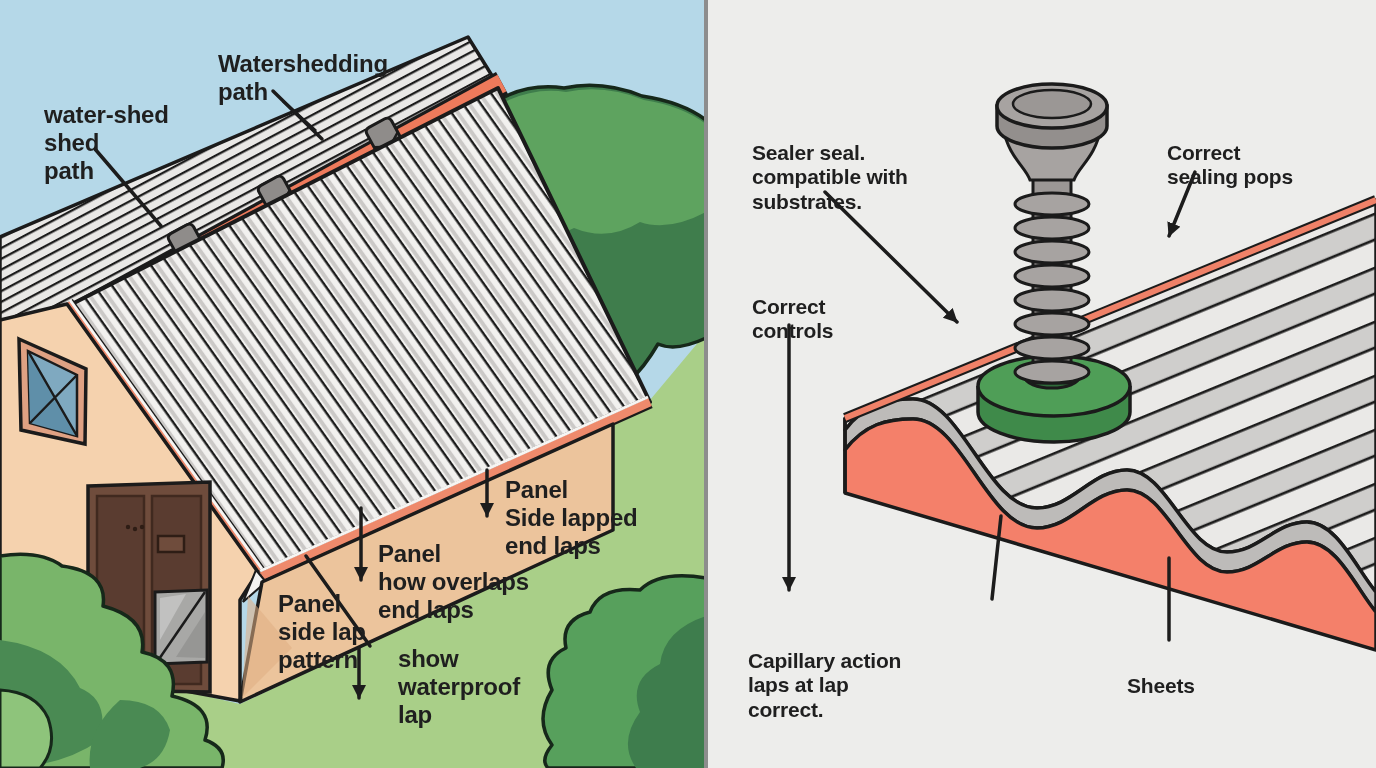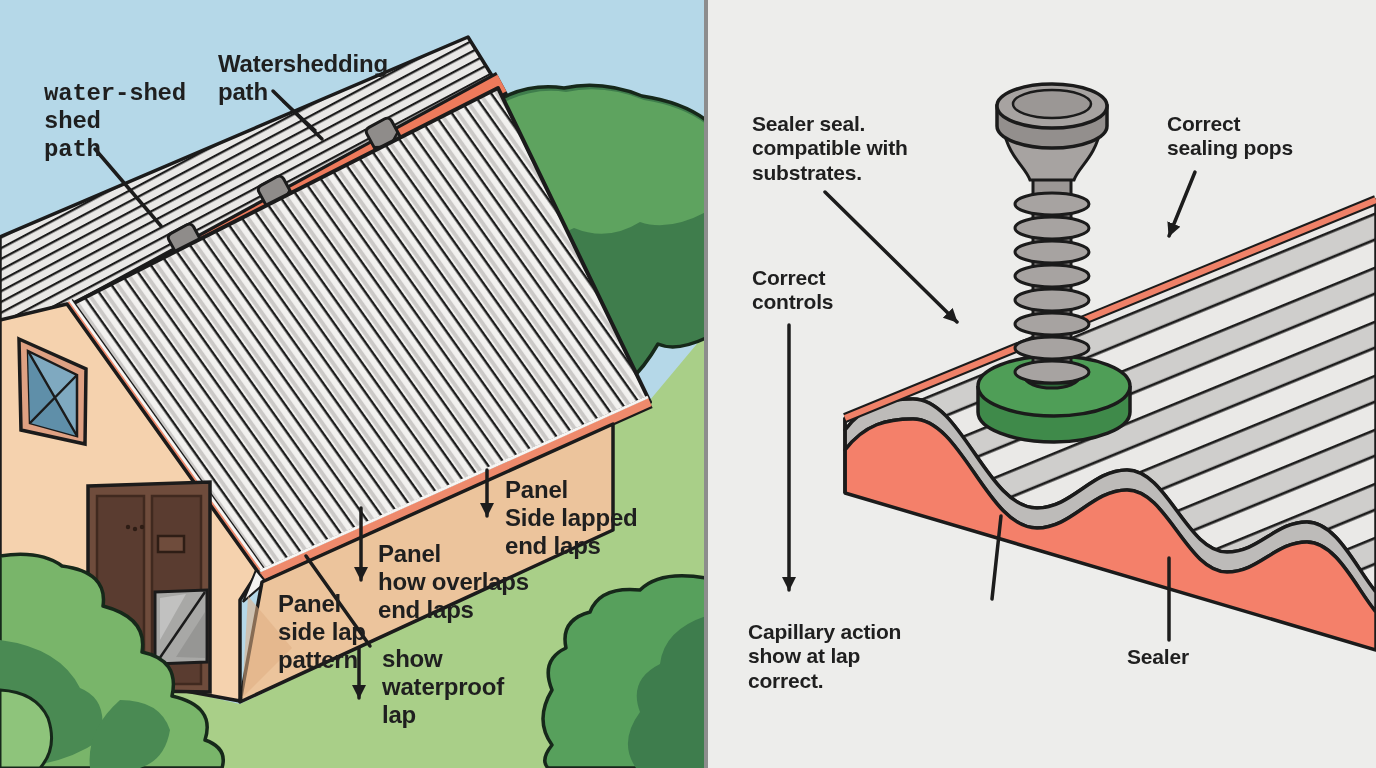--- a/index.html
+++ b/index.html
@@ -6,21 +6,21 @@
   .screen{position:relative;width:1376px;height:768px;overflow:hidden;
           font-family:"Liberation Sans",sans-serif;}
   .panel-svg{position:absolute;top:0;display:block;}
   #left-svg{left:0;}
   #right-svg{left:707px;}
   .divider{position:absolute;top:0;left:704px;width:4px;height:768px;
            background:#8d8d8d;}
   .label{position:absolute;white-space:pre-line;color:#1f1f1f;
          font-weight:700;line-height:1.16;letter-spacing:-0.2px;}
   .label-l{font-size:24px;}
-  .label-r{font-size:21px;}
+  .label-r{font-size:21px;margin-top:29px;}
 </style>
 </head>
 <body>
 
 <div class="screen">
 
   <svg id="left-svg" class="panel-svg" width="707" height="768" viewBox="0 0 707 768">
     <defs>
       <pattern id="p-corr" width="10" height="14.5" patternUnits="userSpaceOnUse" patternTransform="rotate(54.7)">
         <rect width="10" height="14.5" fill="#f2f1ef"></rect>
@@ -194,43 +194,43 @@
       <path d="M118,192 L250,322" marker-end="url(#ah2)"></path>
       <path d="M488,172 L462,236" marker-end="url(#ah2)"></path>
       <path d="M82,325 L82,590" marker-end="url(#ah2)"></path>
       <path d="M294,516 L285,599"></path>
       <path d="M462,558 L462,640"></path>
     </g>
   </svg>
 
   <div class="divider"></div>
 
-  <div class="label label-l" style="left:44px;top:80px;font-family:Liberation Mono, monospace;">water-shed
+  <div class="label label-l" style="left:44px;top:101px;">water-shed
 shed
 path</div>
   <div class="label label-l" style="left:218px;top:50px;">Watershedding
 path</div>
   <div class="label label-l" style="left:505px;top:476px;">Panel
 Side lapped
 end laps</div>
   <div class="label label-l" style="left:378px;top:540px;">Panel
 how overlaps
 end laps</div>
   <div class="label label-l" style="left:278px;top:590px;">Panel
 side lap
 pattern</div>
-  <div class="label label-l" style="left:382px;top:645px;">show
+  <div class="label label-l" style="left:398px;top:645px;">show
 waterproof
 lap</div>
 
   <div class="label label-r" style="left:752px;top:112px;">Sealer seal.
 compatible with
 substrates.</div>
   <div class="label label-r" style="left:1167px;top:112px;">Correct
 sealing pops</div>
   <div class="label label-r" style="left:752px;top:266px;">Correct
 controls</div>
   <div class="label label-r" style="left:748px;top:620px;">Capillary action
-show at lap
+laps at lap
 correct.</div>
-  <div class="label label-r" style="left:1127px;top:645px;">Sealer</div>
+  <div class="label label-r" style="left:1127px;top:645px;">Sheets</div>
 
 </div>
 
 </body></html>

